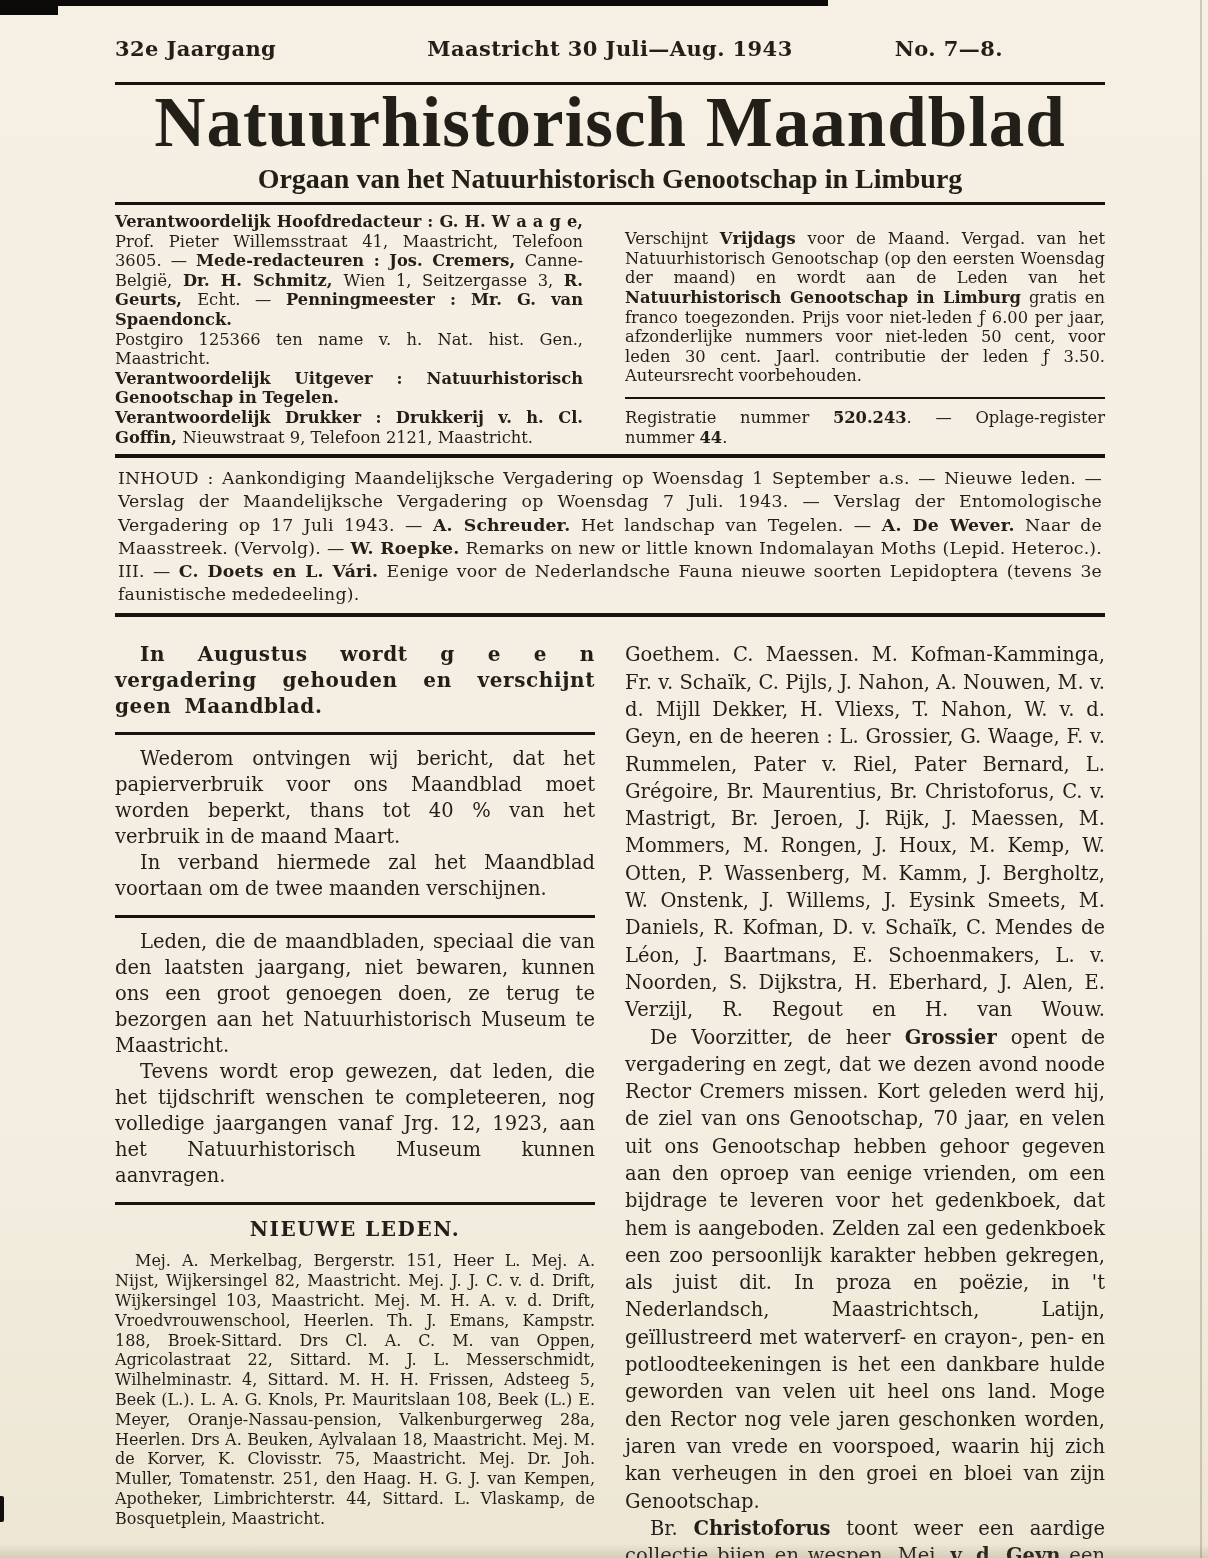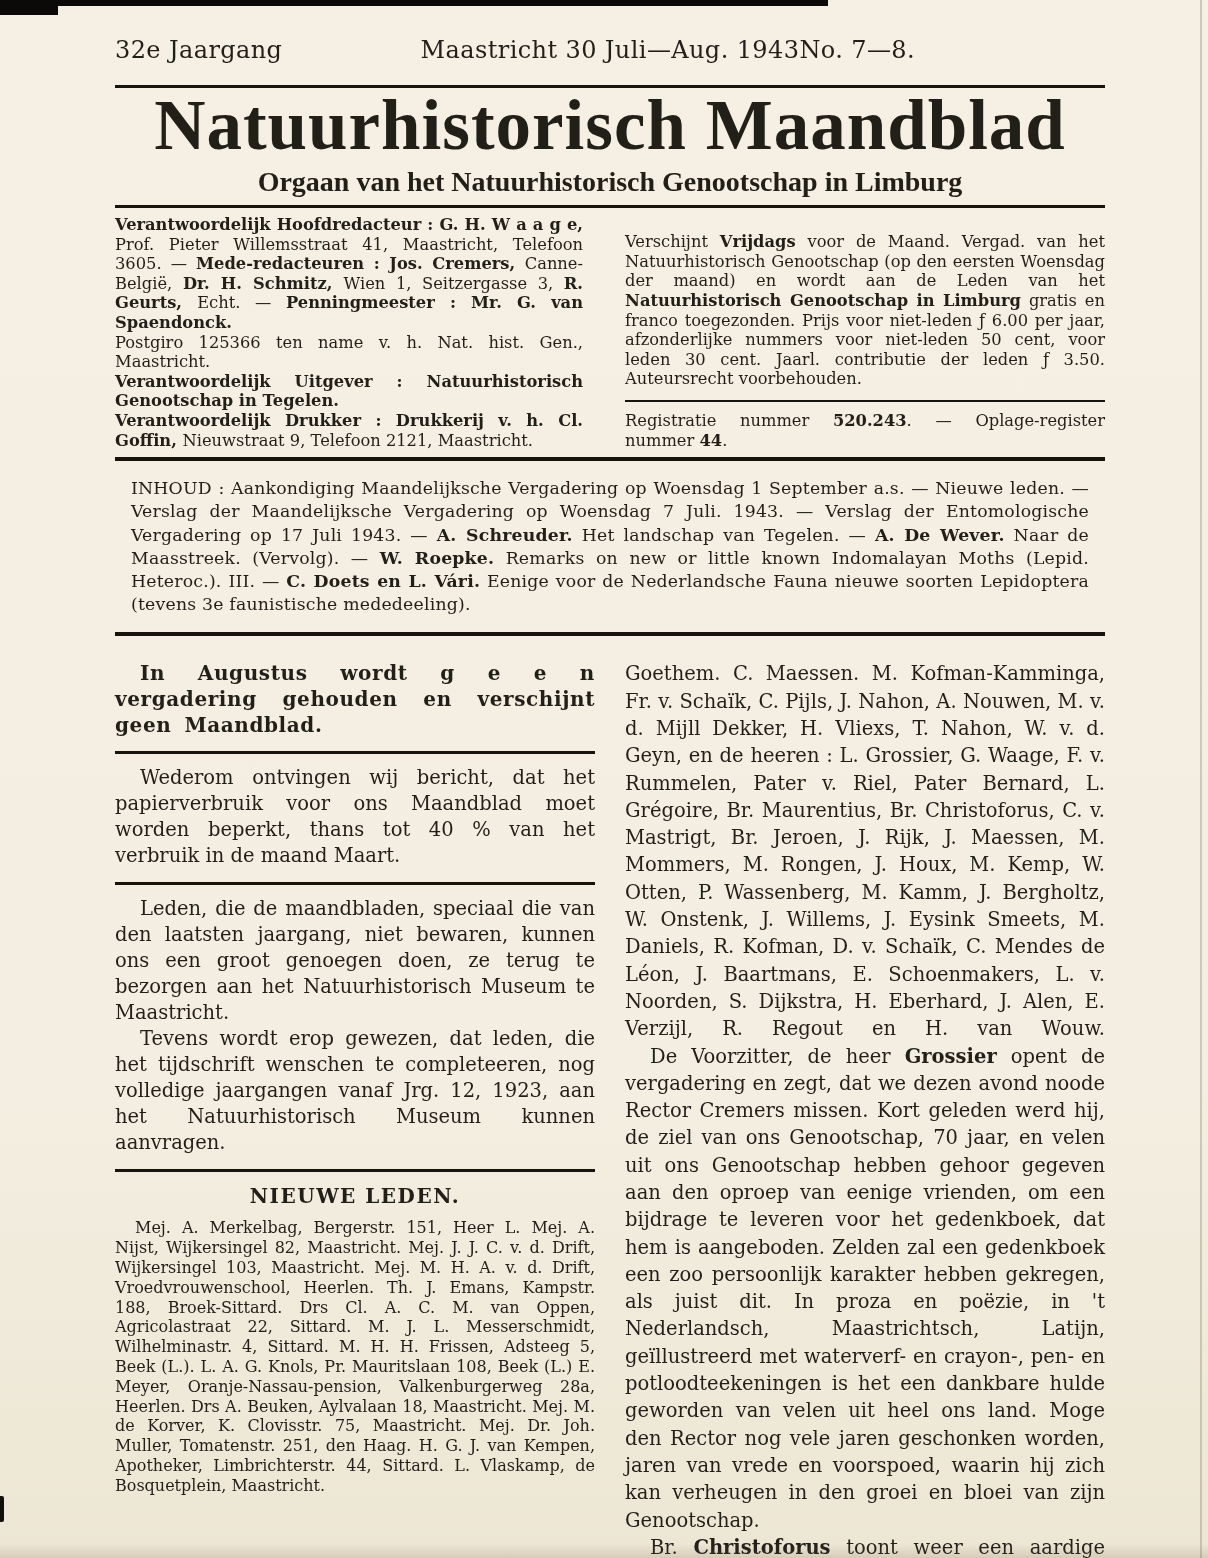--- a/index.html
+++ b/index.html
@@ -21,24 +21,24 @@
   .art-left-mark { position:absolute; top:1496px; left:0; width:4px; height:26px; background:#12100c; border-radius:0 2px 2px 0; }
   .art-right-line{ position:absolute; top:0; right:6px; width:2px; height:100%; background:rgba(122,106,82,0.30); }
   .art-bottom-shade{ position:absolute; bottom:0; left:0; width:100%; height:14px; background:linear-gradient(180deg, rgba(0,0,0,0), rgba(118,100,74,0.20)); }
 
   .rule { background:#17140e; }
   .r-thin { height:3px; }
   .r-heavy { height:4px; }
 
   .issue-line {
     display:grid; grid-template-columns:1fr auto 1fr; align-items:baseline;
-    font-weight:normal; font-size:24px; letter-spacing:0.4px;
+    font-weight:bold; font-size:21px; letter-spacing:0.4px;
   }
   .issue-line .c { }
-  .issue-line .r { text-align:left; }
+  .issue-line .r { text-align:center; }
   .r1 { margin-top:21px; }
 
   .title {
     font-family:"Liberation Serif", serif; font-weight:700;
     font-size:71px; line-height:64px; letter-spacing:1px;
     text-align:center; margin:5px 0 0; white-space:nowrap;
   }
   .subtitle {
     font-family:"Liberation Serif", serif; font-weight:700;
     font-size:28px; text-align:center; margin:9px 0 7px;
@@ -46,21 +46,21 @@
 
   .masthead { display:flex; align-items:flex-end; margin-top:7px; }
   .m-left  { width:468px; font-size:16.3px; line-height:19.6px; text-align:justify; }
   .m-left p, .m-right p { margin:0; }
   .m-divider { width:3px; border-left:2px solid #17140e; border-right:2px solid #17140e; margin-left:12px; }
   .m-right { flex:1; margin-left:23px; font-size:16.3px; line-height:19.6px; text-align:justify; }
   .m-rule { height:2px; margin:11px 0 9px; }
 
   .mast-gap { margin-top:7px; }
   .inhoud { font-size:17.3px; line-height:23.2px; text-align:justify; letter-spacing:0.2px; margin:9px 0 7px; }
-  .inhoud p { margin:16px; }
+  .inhoud p { margin:3px; }
 
   .cols { display:flex; gap:30px; margin-top:24px; }
   .col { width:480px; }
 
   .ann {
     font-weight:bold; font-size:20px; line-height:26px;
     text-align:justify; text-indent:25px;
     word-spacing:5.5px; letter-spacing:0.6px; margin:0 0 13px;
   }
   .ann + .ann { margin-bottom:0; }
@@ -131,20 +131,21 @@
   <div class="rule r-heavy"></div>
 
   <main class="cols">
 
     <div class="col col-left">
       <p class="ann">In Augustus wordt g e e n vergadering gehouden en verschijnt geen Maandblad.</p>
 
       <div class="rule col-rule"></div>
 
       <p class="notice">Wederom ontvingen wij bericht, dat het papierverbruik voor ons Maandblad moet worden beperkt, thans tot 40 % van het verbruik in de maand Maart.</p>
+      <p class="notice">In verband hiermede zal het Maandblad voortaan om de twee maanden verschijnen.</p>
 
       <div class="rule col-rule"></div>
 
       <p class="notice">Leden, die de maandbladen, speciaal die van den laatsten jaargang, niet bewaren, kunnen ons een groot genoegen doen, ze terug te bezorgen aan het Natuurhistorisch Museum te Maastricht.</p>
       <p class="notice">Tevens wordt erop gewezen, dat leden, die het tijdschrift wenschen te completeeren, nog volledige jaargangen vanaf Jrg. 12, 1923, aan het Natuurhistorisch Museum kunnen aanvragen.</p>
 
       <div class="rule col-rule"></div>
 
       <h2 class="sec-head">NIEUWE LEDEN.</h2>
       <p class="members">Mej. A. Merkelbag, Bergerstr. 151, Heer L. Mej. A. Nijst, Wijkersingel 82, Maastricht. Mej. J. J. C. v. d. Drift, Wijkersingel 103, Maastricht. Mej. M. H. A. v. d. Drift, Vroedvrouwenschool, Heerlen. Th. J. Emans, Kampstr. 188, Broek-Sittard. Drs Cl. A. C. M. van Oppen, Agricolastraat 22, Sittard. M. J. L. Messerschmidt, Wilhelminastr. 4, Sittard. M. H. H. Frissen, Adsteeg 5, Beek (L.). L. A. G. Knols, Pr. Mauritslaan 108, Beek (L.) E. Meyer, Oranje-Nassau-pension, Valkenburgerweg 28a, Heerlen. Drs A. Beuken, Aylvalaan 18, Maastricht. Mej. M. de Korver, K. Clovisstr. 75, Maastricht. Mej. Dr. Joh. Muller, Tomatenstr. 251, den Haag. H. G. J. van Kempen, Apotheker, Limbrichterstr. 44, Sittard. L. Vlaskamp, de Bosquetplein, Maastricht.</p>

